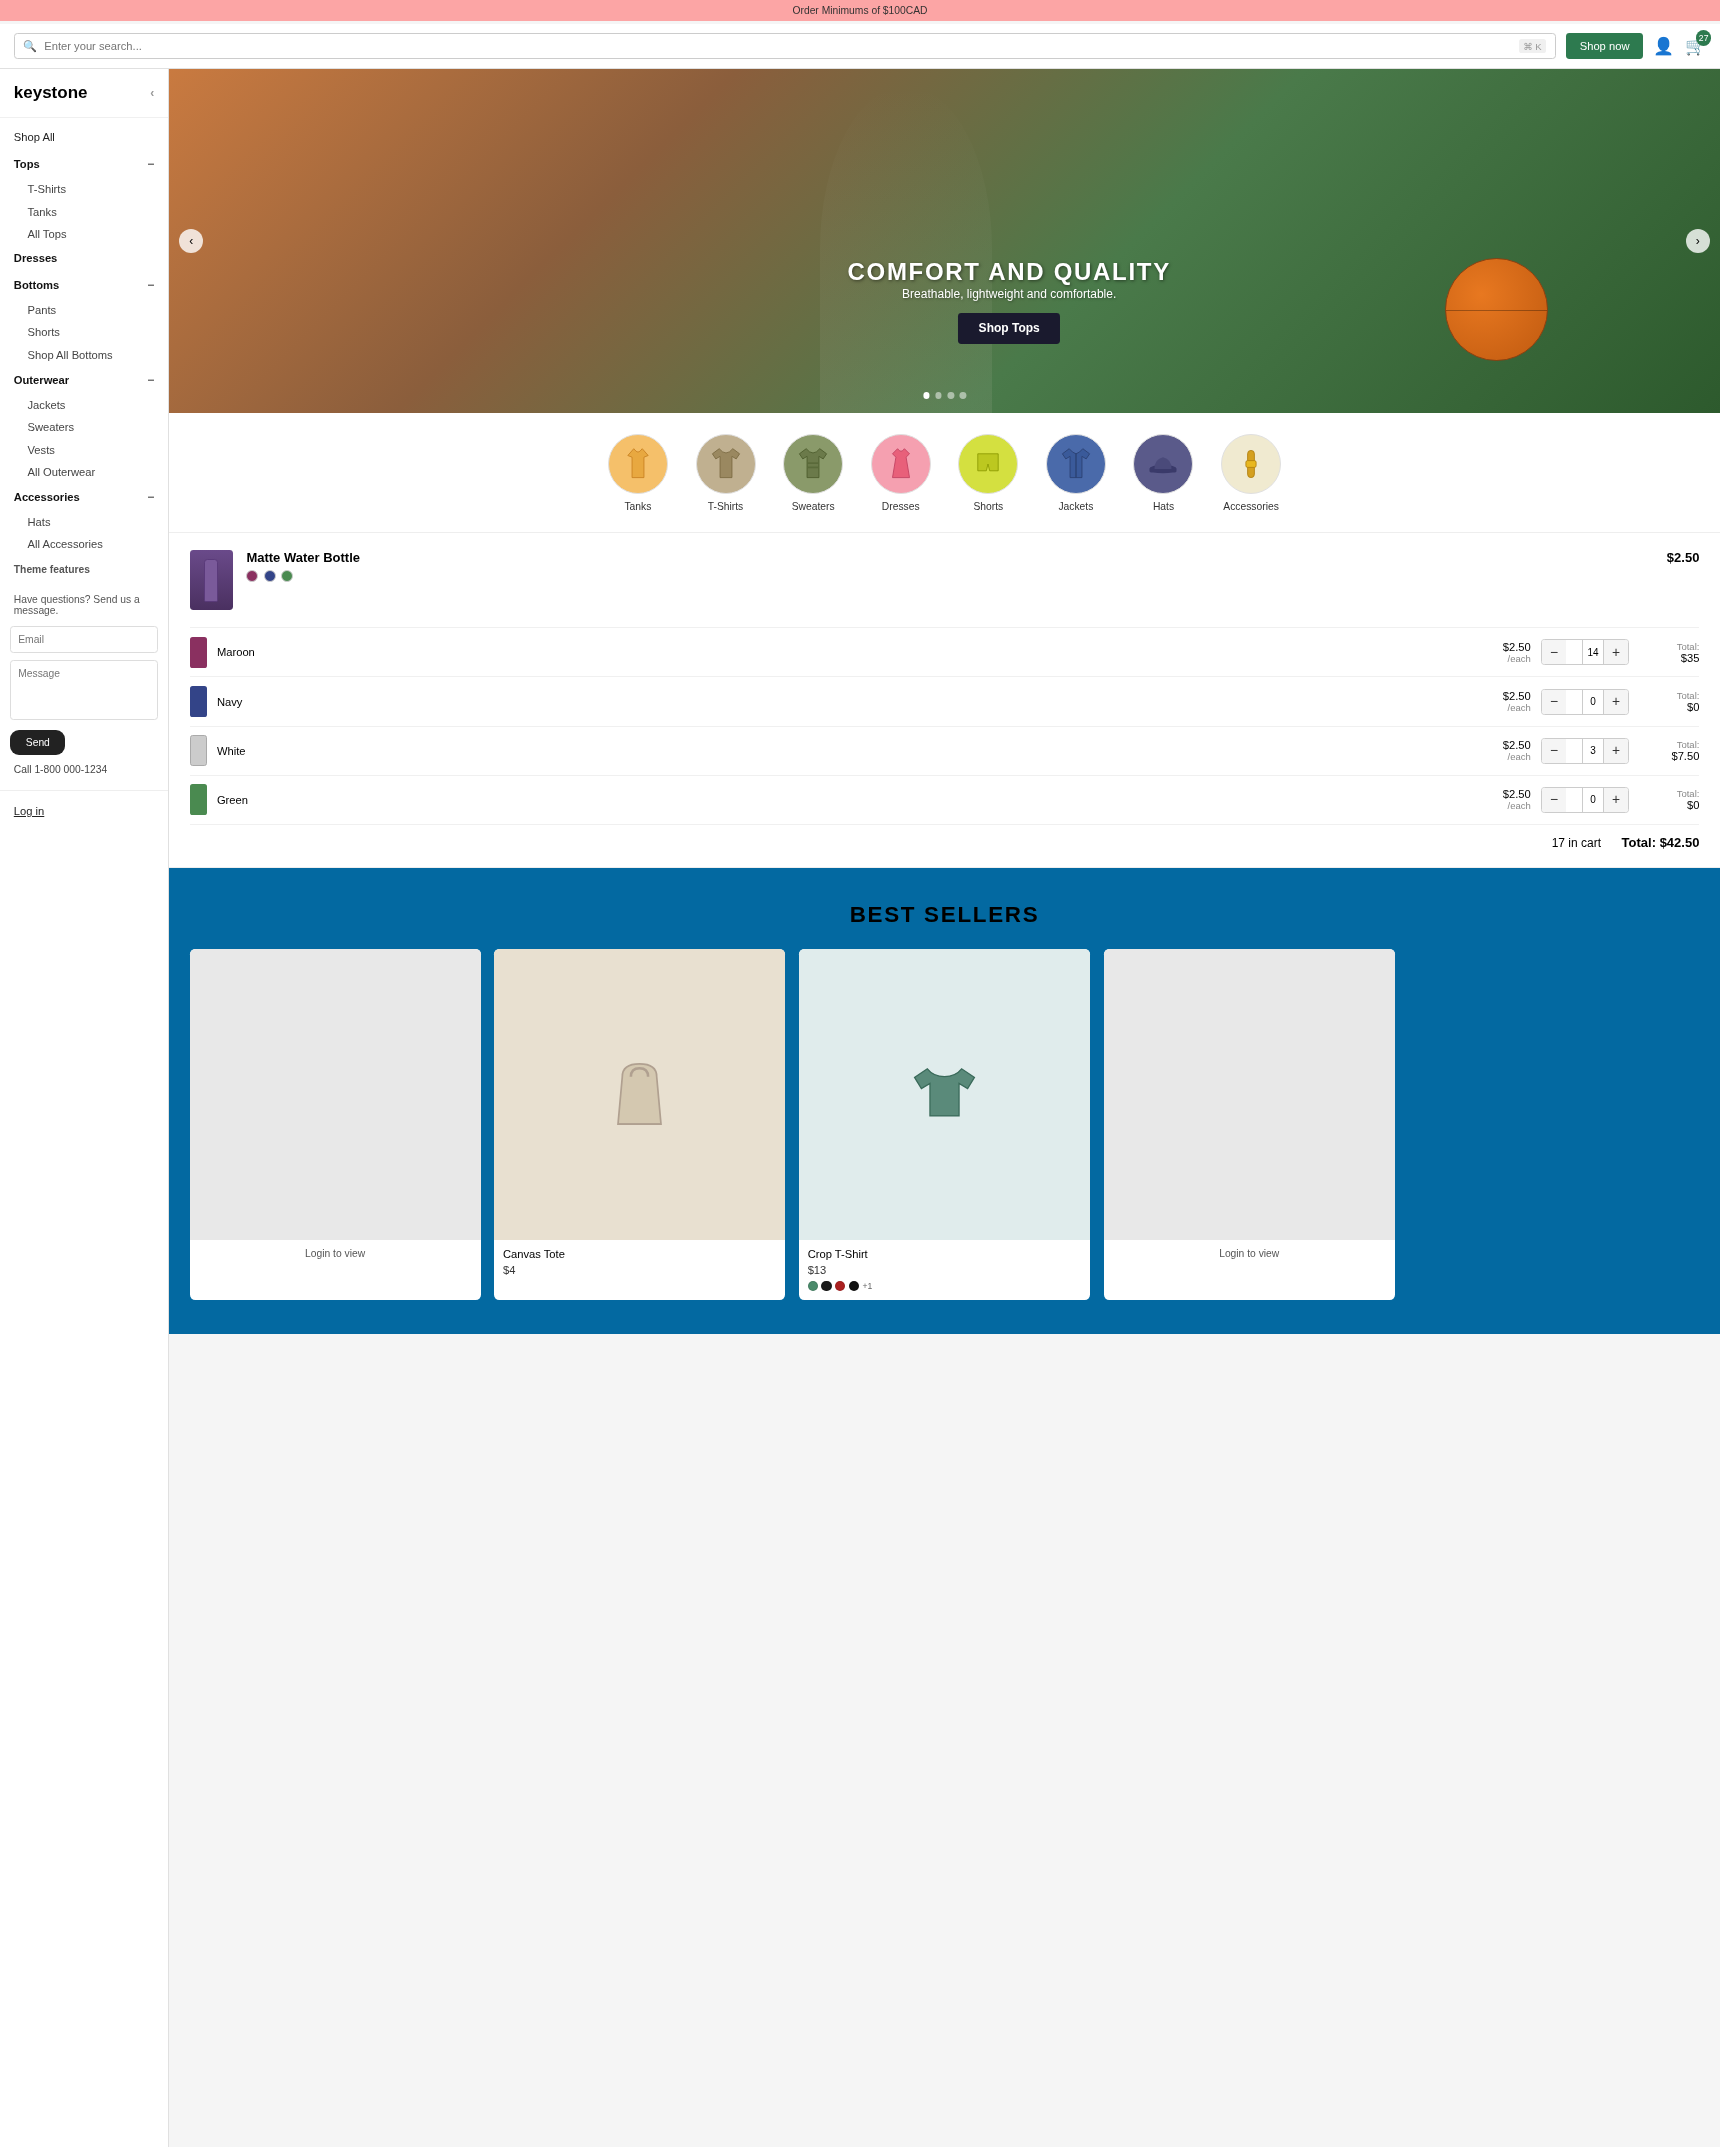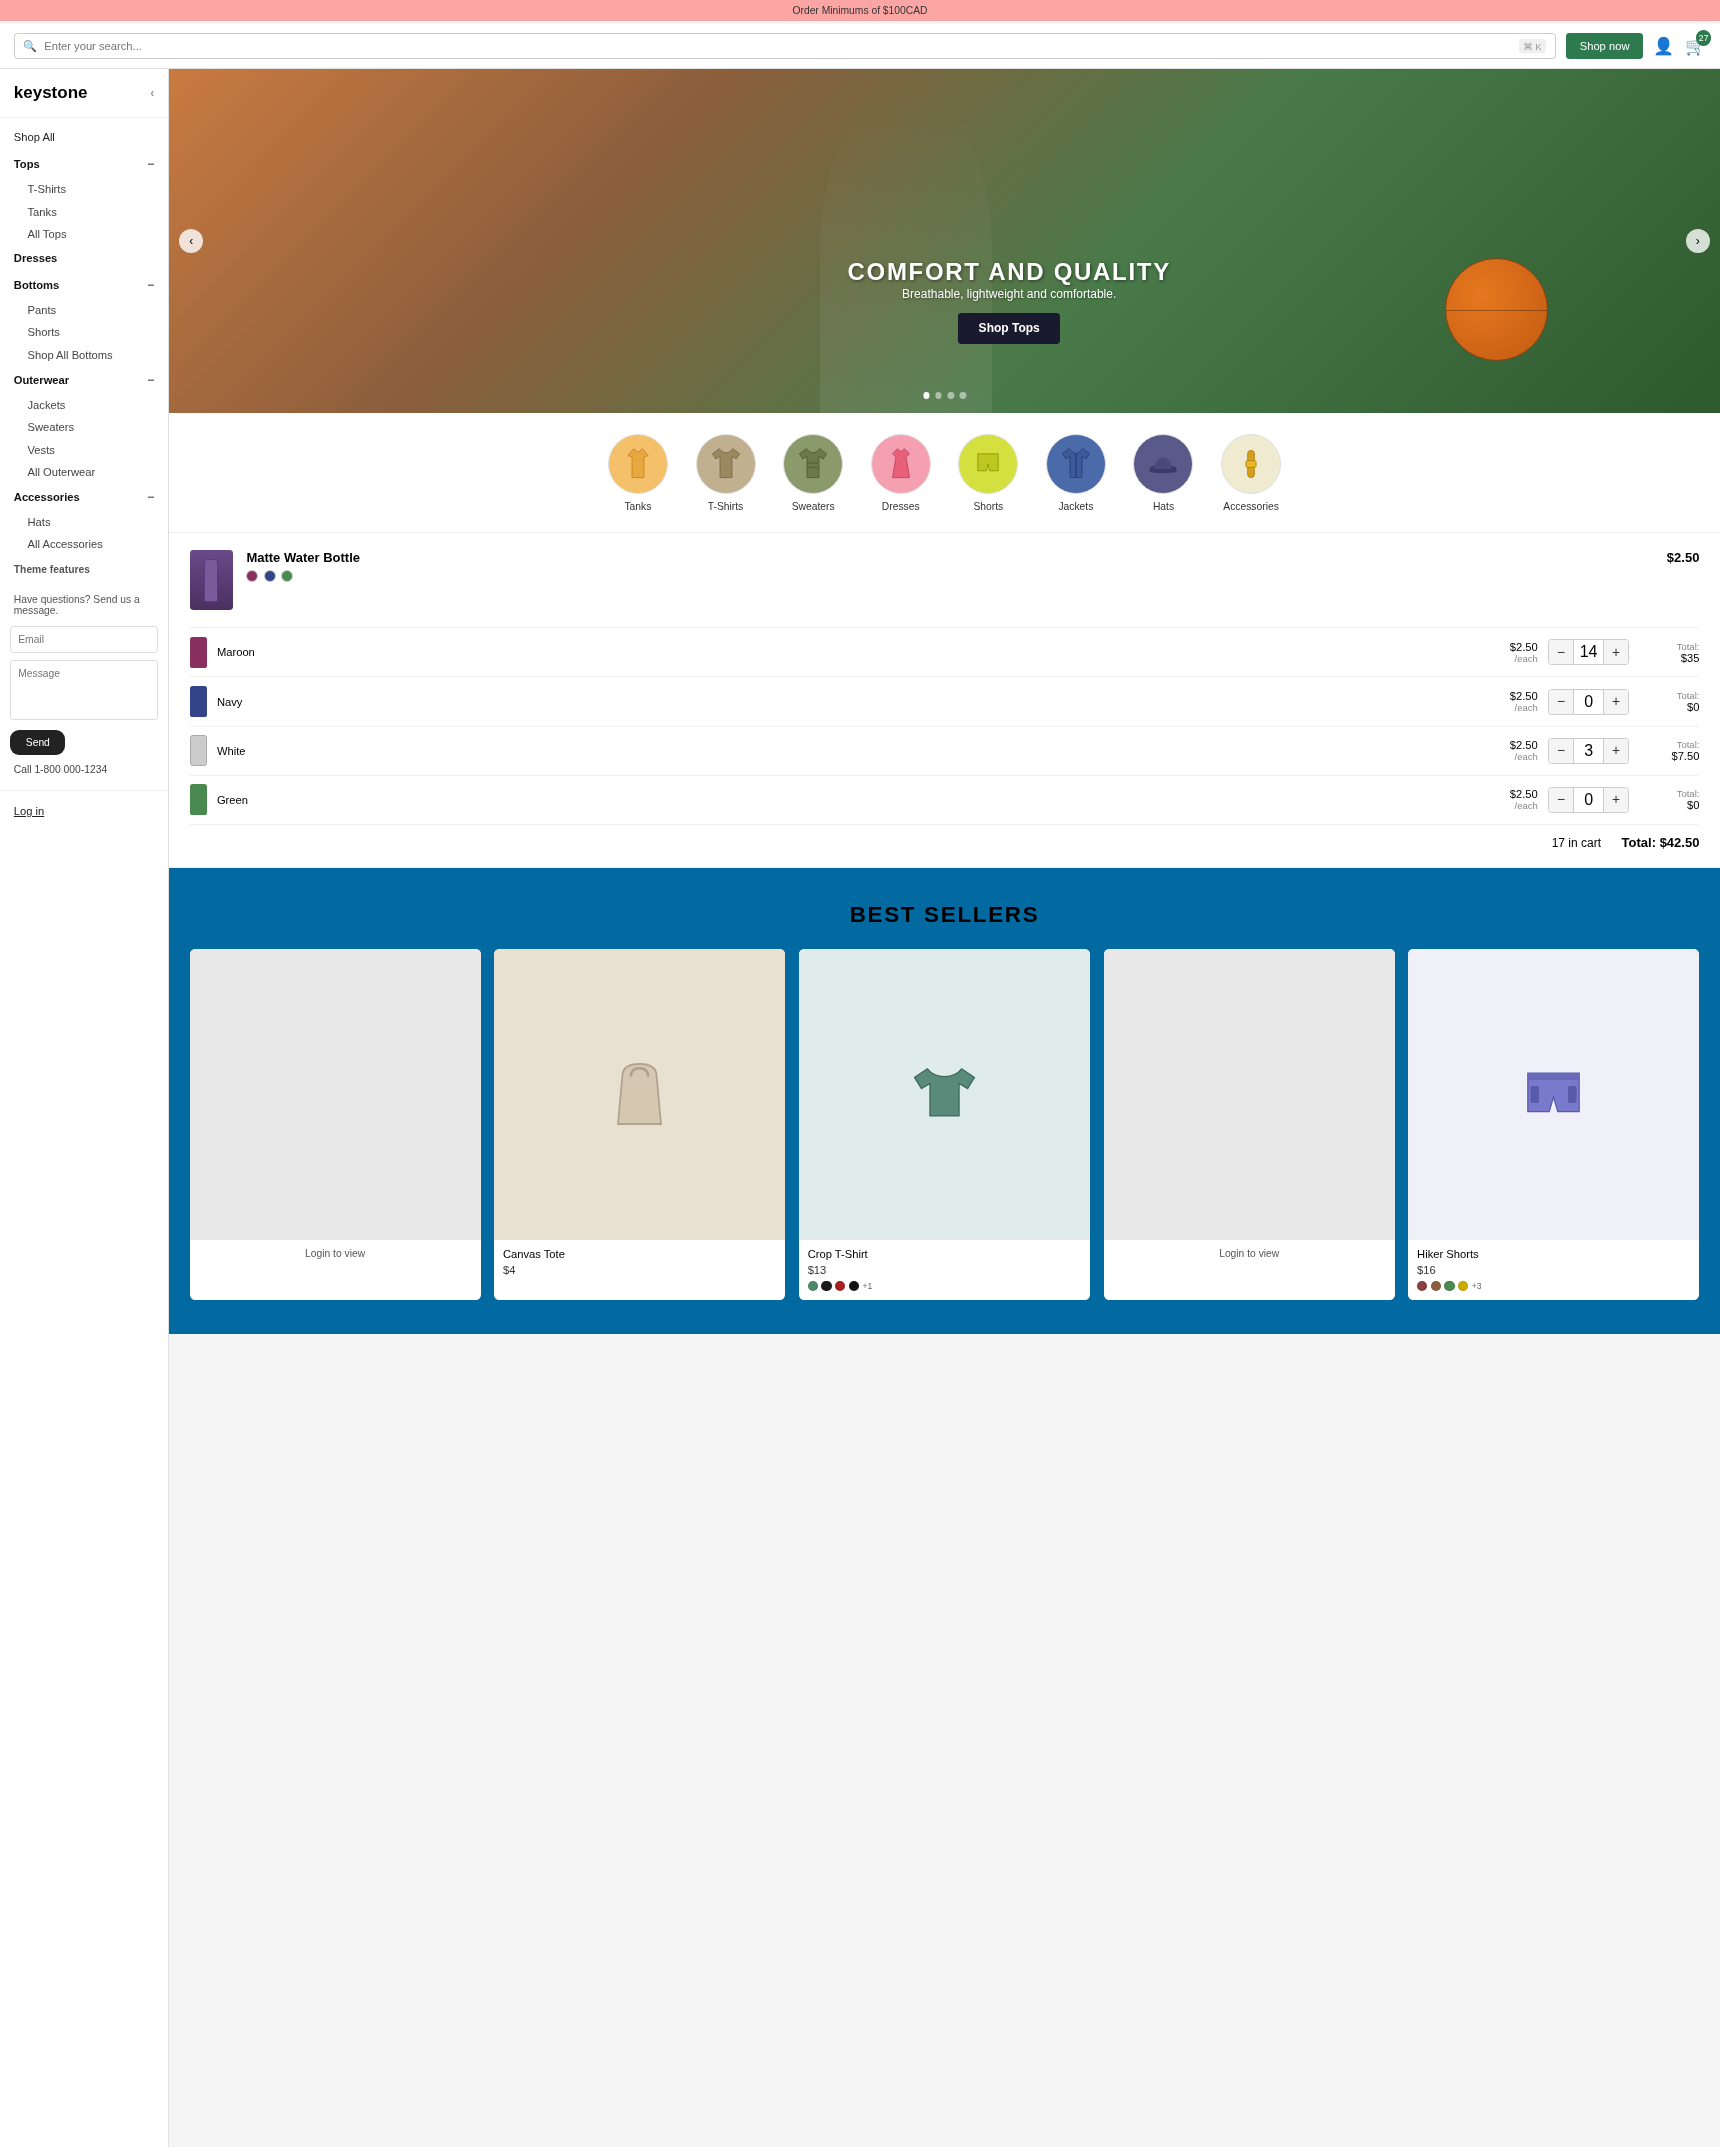--- a/index.html
+++ b/index.html
@@ -463,29 +463,30 @@
       background: #f5f5f5;
       border: none;
       cursor: pointer;
       font-size: 13.8px;
       display: flex;
       align-items: center;
       justify-content: center;
       color: #333;
     }
     .qty-value {
-      width: 31px;
+      width: 22px;
       text-align: center;
-      font-size: 16px;
+      font-size: 10px;
       border-left: 0.9px solid #ccc;
       border-right: 0.9px solid #ccc;
       height: 24px;
       display: flex;
       align-items: center;
       justify-content: center;
+      margin-left: 16px;
     }
     .variant-total {
       text-align: right;
       min-width: 60px;
       font-size: 11.2px;
     }
     .variant-total .total-label {
       font-size: 9.5px;
       color: #888;
       display: block;
@@ -939,40 +940,19 @@
           </div>
         </div>
 
         <div class="product-card">
           <div class="product-card-img login-overlay"></div>
           <div class="product-card-info">
             <div class="login-to-view product-card-name">Login to view</div>
           </div>
         </div>
 
-        <div class="product-card">
-          <div class="product-card-img" style="background:#f0f0f8;">
-            <svg width="77" height="77" viewBox="0 0 90 90">
-              <path d="M15 20 L15 65 L40 65 L45 48 L50 65 L75 65 L75 20 Z" fill="#7a7acc" stroke="#5a5aaa" stroke-width="1.5"></path>
-              <rect x="15" y="20" width="60" height="8" rx="3" fill="#6a6abb"></rect>
-              <rect x="62" y="35" width="10" height="20" rx="2" fill="#5a5aaa"></rect>
-              <rect x="18" y="35" width="10" height="20" rx="2" fill="#5a5aaa"></rect>
-            </svg>
-          </div>
-          <div class="product-card-info">
-            <div class="product-card-name">Hiker Shorts</div>
-            <div class="product-card-price">$16</div>
-            <div class="product-card-colors">
-              <div class="product-card-color" style="background:#8a4040;"></div>
-              <div class="product-card-color" style="background:#8a6040;"></div>
-              <div class="product-card-color" style="background:#4a8a50;"></div>
-              <div class="product-card-color" style="background:#ccaa00;"></div>
-              <span class="more-colors">+3</span>
-            </div>
-          </div>
-        </div>
 
       </div>
     </section>
 
   </main>
 </div>
 
 
 </body></html>

